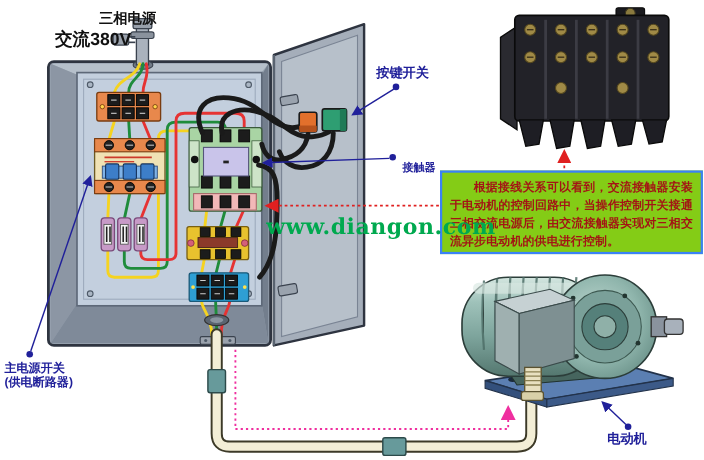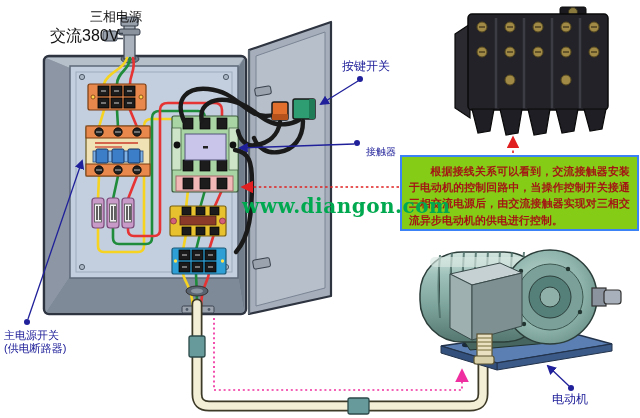--- a/index.html
+++ b/index.html
@@ -1,19 +1,19 @@
 <!DOCTYPE html>
 <html><head>
 <meta charset="utf-8">
 <style>
   html,body{margin:0;padding:0;background:#fff;}
   #stage{position:relative;width:640px;height:418px;background:#ffffff;overflow:hidden;
          font-family:"Liberation Sans","DejaVu Sans",sans-serif;}
   #scene{position:absolute;left:0;top:0;}
-  .lbl{position:absolute;white-space:nowrap;font-weight:normal;}
+  .lbl{position:absolute;white-space:nowrap;font-weight:bold;}
   .lbl-black{color:#111111;}
   .lbl-blue{color:#20209a;}
   #lbl-three-phase{left:90px;top:8px;font-size:13px;}
   #lbl-ac380{left:50px;top:26px;font-size:16px;}
   #lbl-panel-title{left:154px;top:26px;font-size:13px;letter-spacing:1px;}
   #lbl-pushbutton{left:342px;top:58px;font-size:12px;text-align:right;}
   #lbl-contactor{left:366px;top:145px;font-size:10px;}
   #lbl-mainswitch{left:4px;top:329px;font-size:11px;line-height:13px;}
   #lbl-motor{left:552px;top:391px;font-size:12px;}
   #note-box{position:absolute;left:400px;top:155px;width:221px;height:60px;

